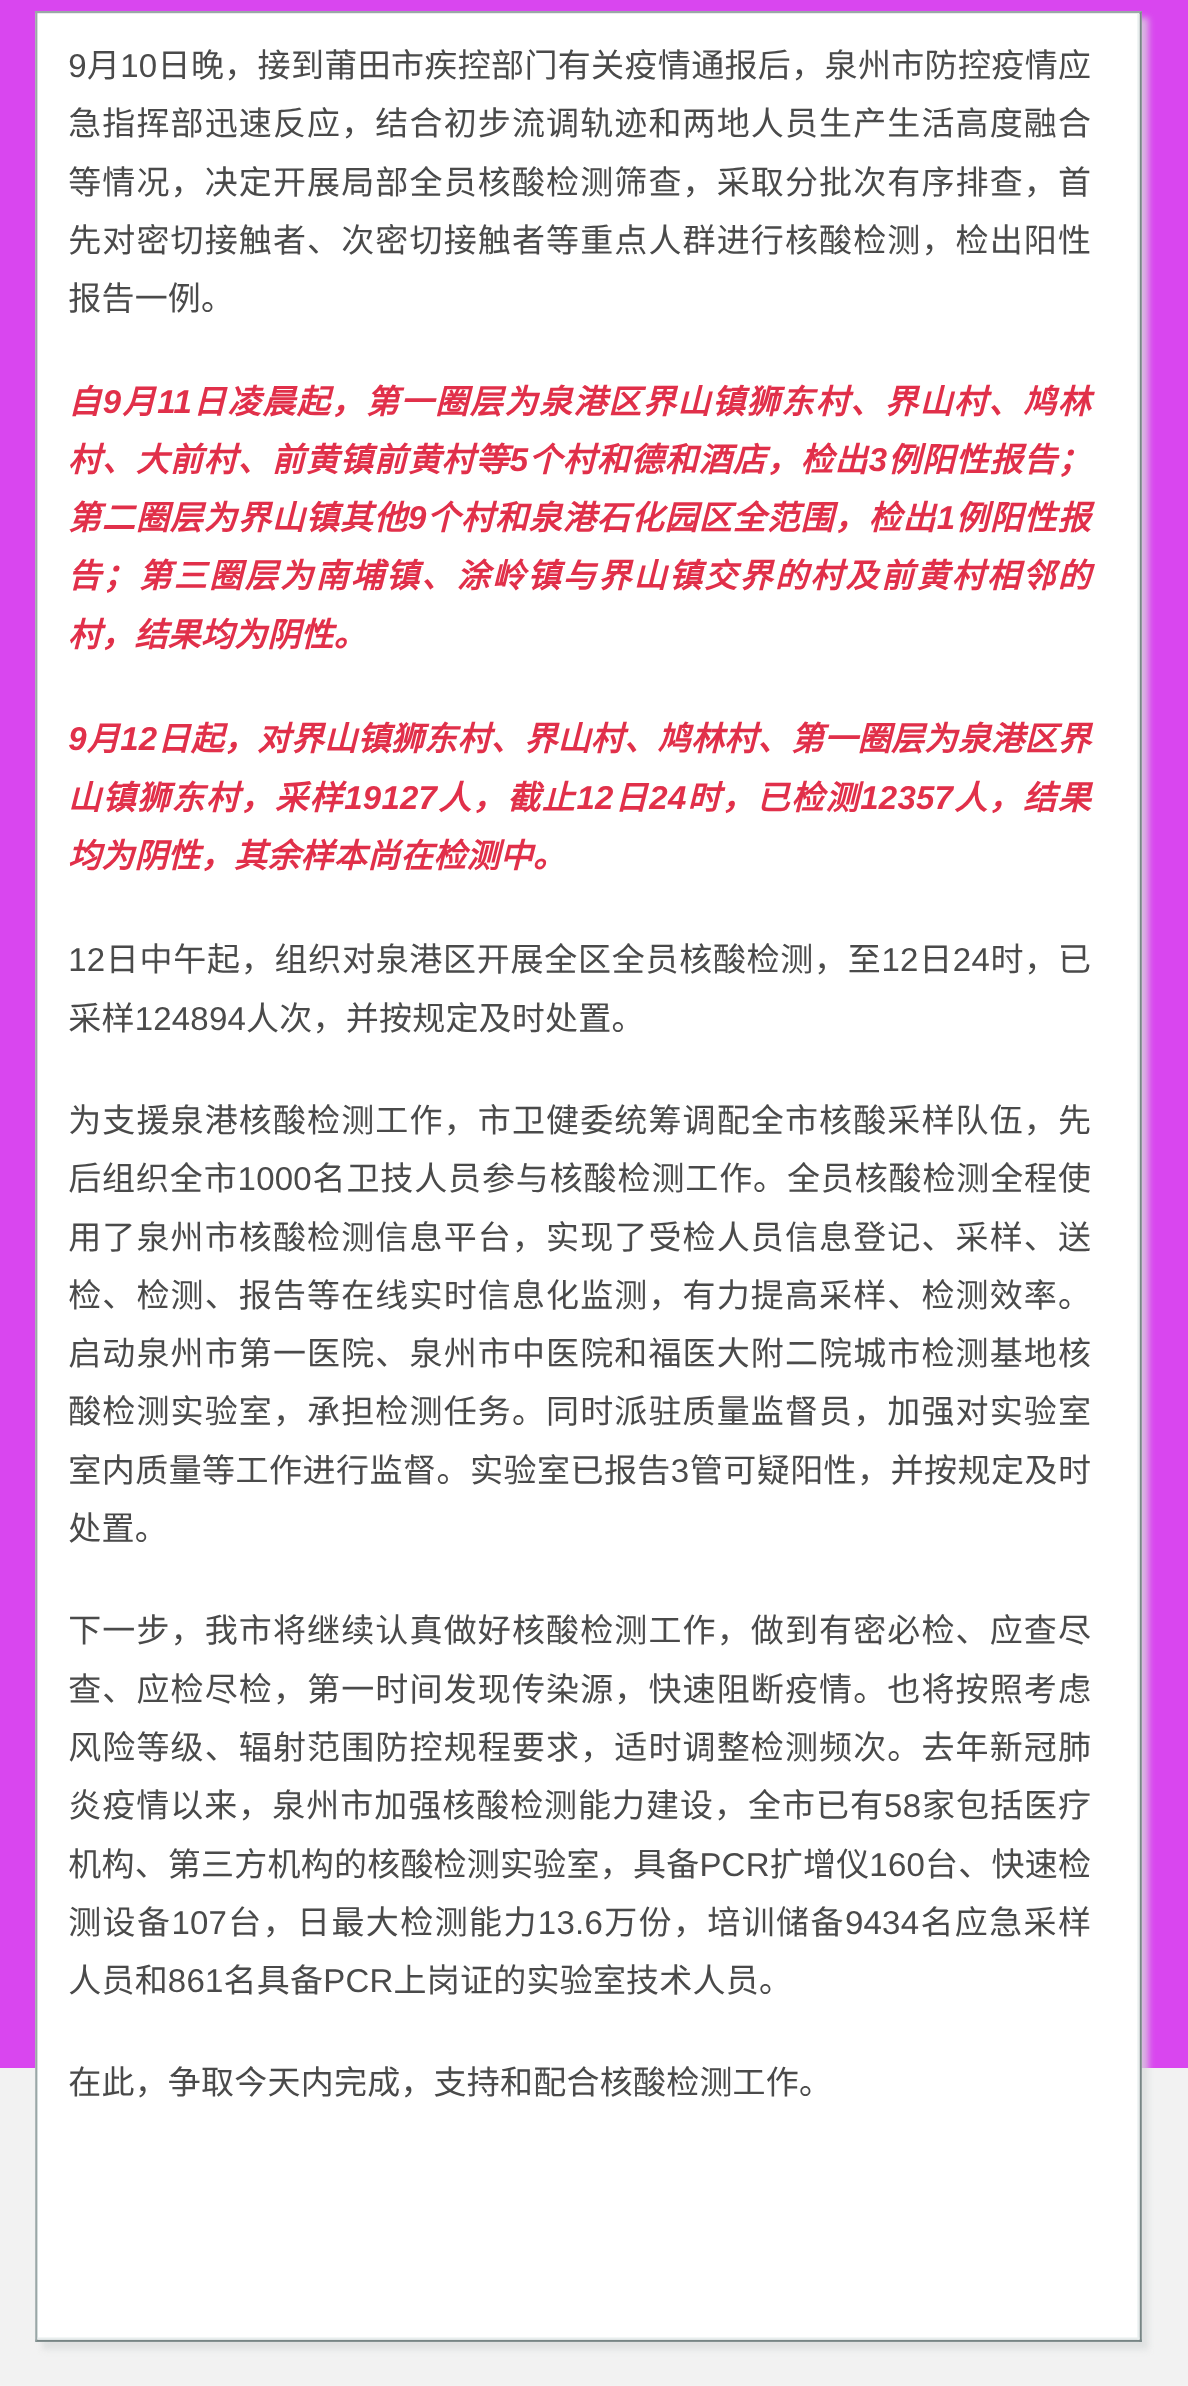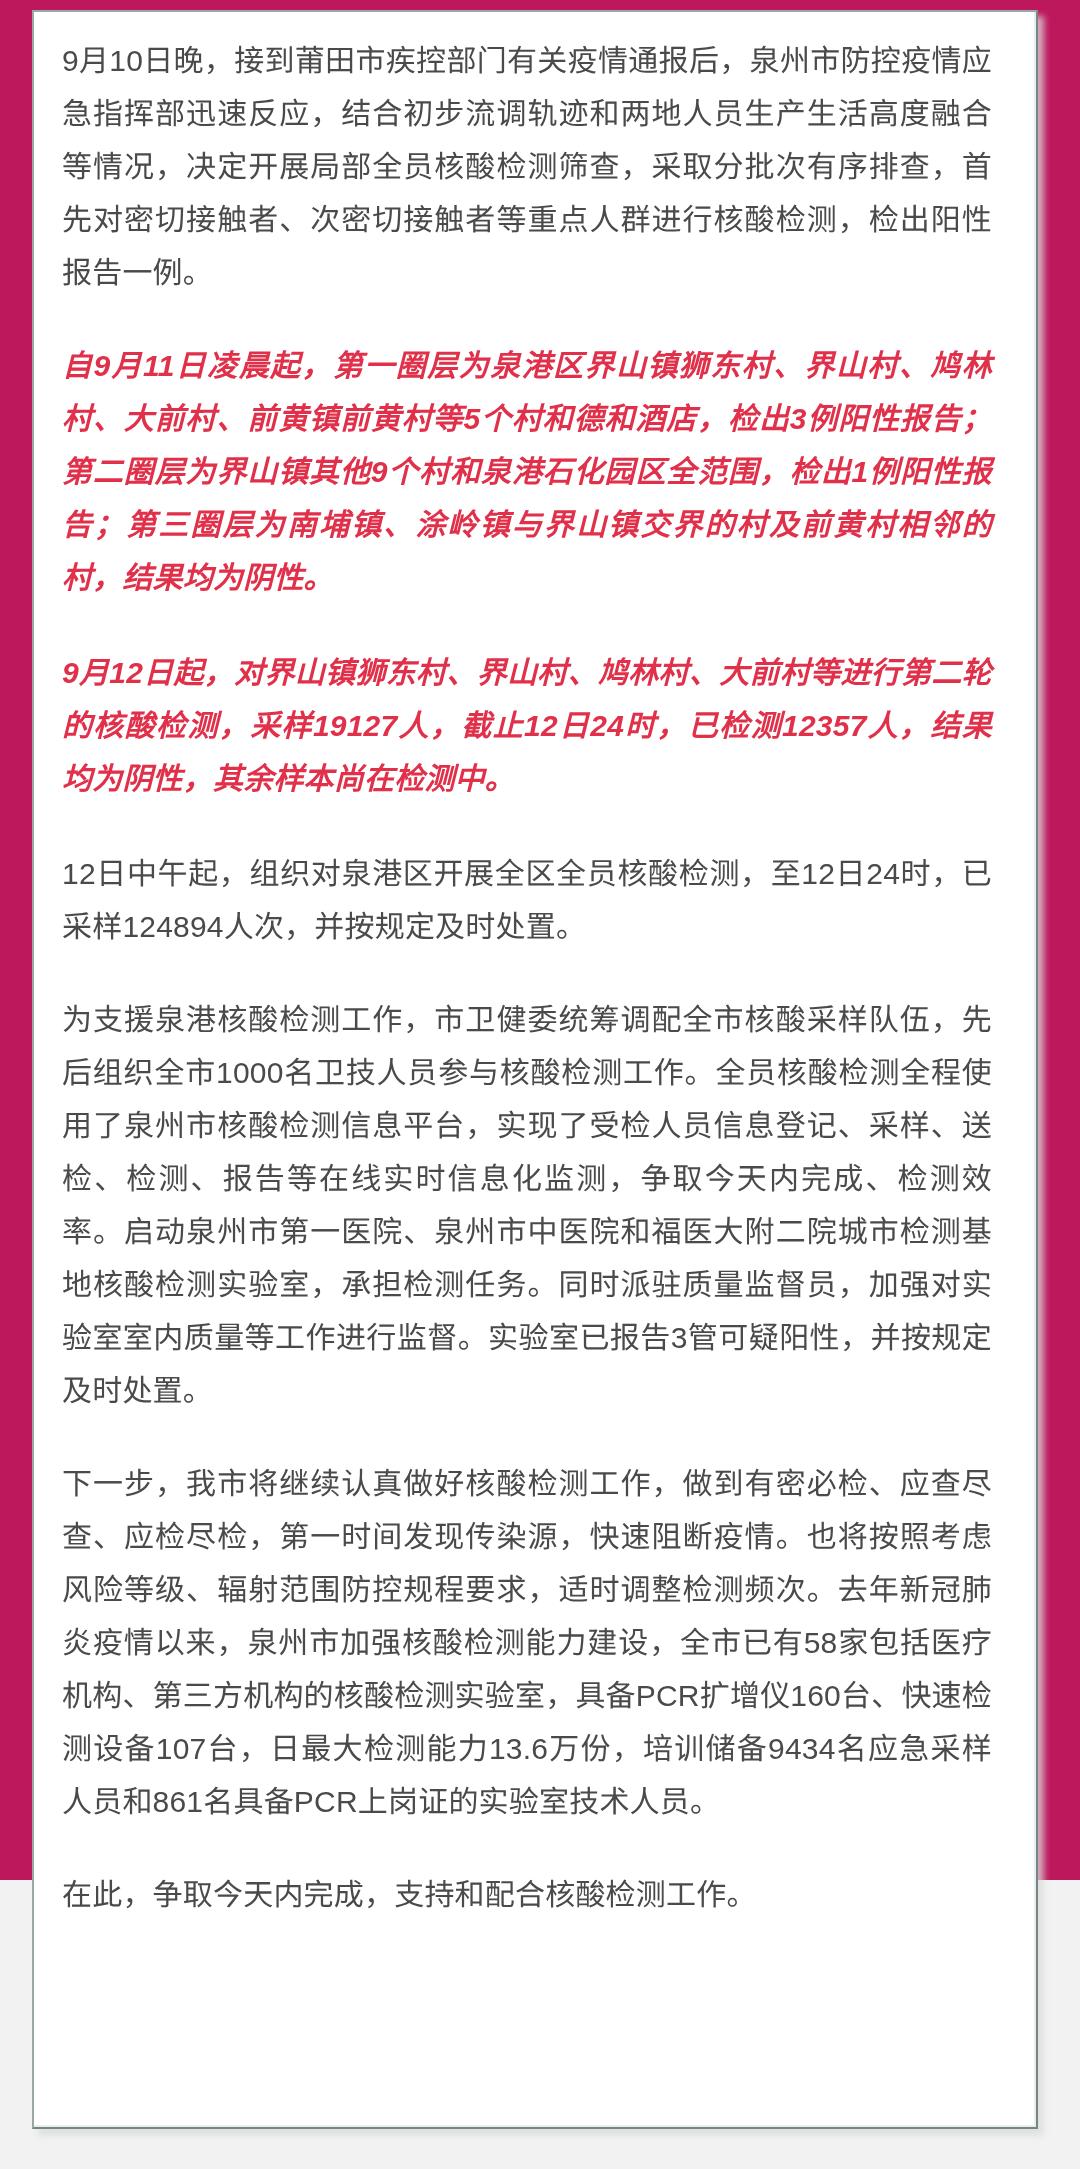--- a/index.html
+++ b/index.html
@@ -12,21 +12,21 @@
     height: 2169px;
     background: #f2f2f2;
     font-family: "Liberation Sans", "DejaVu Sans", sans-serif;
     overflow: hidden;
   }
 
   #page {
     position: relative;
     width: 1080px;
     height: 1880px;
-    background: #be185d;
+    background: #d946ef;
     box-sizing: border-box;
   }
 
   
   #card-shadow {
     position: absolute;
     left: 38px;
     top: 16px;
     width: 1006px;
     height: 2120px;
@@ -99,25 +99,25 @@
 
   <div id="card-shadow"></div>
 
   <div id="card">
     <div id="content">
 
       <p class="para">9月10日晚，接到莆田市疾控部门有关疫情通报后，泉州市防控疫情应急指挥部迅速反应，结合初步流调轨迹和两地人员生产生活高度融合等情况，决定开展局部全员核酸检测筛查，采取分批次有序排查，首先对密切接触者、次密切接触者等重点人群进行核酸检测，检出阳性报告一例。</p>
 
       <p class="para red">自9月11日凌晨起，第一圈层为泉港区界山镇狮东村、界山村、鸠林村、大前村、前黄镇前黄村等5个村和德和酒店，检出3例阳性报告；第二圈层为界山镇其他9个村和泉港石化园区全范围，检出1例阳性报告；第三圈层为南埔镇、涂岭镇与界山镇交界的村及前黄村相邻的村，结果均为阴性。</p>
 
-      <p class="para red">9月12日起，对界山镇狮东村、界山村、鸠林村、大前村等进行第二轮的核酸检测，采样19127人，截止12日24时，已检测12357人，结果均为阴性，其余样本尚在检测中。</p>
+      <p class="para red">9月12日起，对界山镇狮东村、界山村、鸠林村、第一圈层为泉港区界山镇狮东村，采样19127人，截止12日24时，已检测12357人，结果均为阴性，其余样本尚在检测中。</p>
 
       <p class="para">12日中午起，组织对泉港区开展全区全员核酸检测，至12日24时，已采样124894人次，并按规定及时处置。</p>
 
-      <p class="para">为支援泉港核酸检测工作，市卫健委统筹调配全市核酸采样队伍，先后组织全市1000名卫技人员参与核酸检测工作。全员核酸检测全程使用了泉州市核酸检测信息平台，实现了受检人员信息登记、采样、送检、检测、报告等在线实时信息化监测，争取今天内完成、检测效率。启动泉州市第一医院、泉州市中医院和福医大附二院城市检测基地核酸检测实验室，承担检测任务。同时派驻质量监督员，加强对实验室室内质量等工作进行监督。实验室已报告3管可疑阳性，并按规定及时处置。</p>
+      <p class="para">为支援泉港核酸检测工作，市卫健委统筹调配全市核酸采样队伍，先后组织全市1000名卫技人员参与核酸检测工作。全员核酸检测全程使用了泉州市核酸检测信息平台，实现了受检人员信息登记、采样、送检、检测、报告等在线实时信息化监测，有力提高采样、检测效率。启动泉州市第一医院、泉州市中医院和福医大附二院城市检测基地核酸检测实验室，承担检测任务。同时派驻质量监督员，加强对实验室室内质量等工作进行监督。实验室已报告3管可疑阳性，并按规定及时处置。</p>
 
       <p class="para">下一步，我市将继续认真做好核酸检测工作，做到有密必检、应查尽查、应检尽检，第一时间发现传染源，快速阻断疫情。也将按照考虑风险等级、辐射范围防控规程要求，适时调整检测频次。去年新冠肺炎疫情以来，泉州市加强核酸检测能力建设，全市已有58家包括医疗机构、第三方机构的核酸检测实验室，具备PCR扩增仪160台、快速检测设备107台，日最大检测能力13.6万份，培训储备9434名应急采样人员和861名具备PCR上岗证的实验室技术人员。</p>
 
       <p class="para last">在此，争取今天内完成，支持和配合核酸检测工作。</p>
 
     </div>
   </div>
 
 </div>
 

